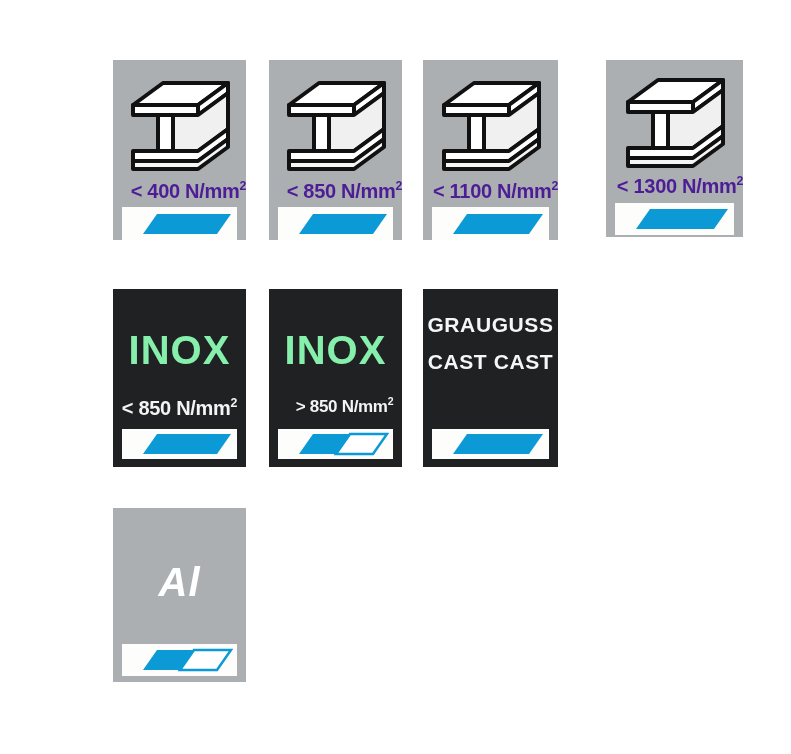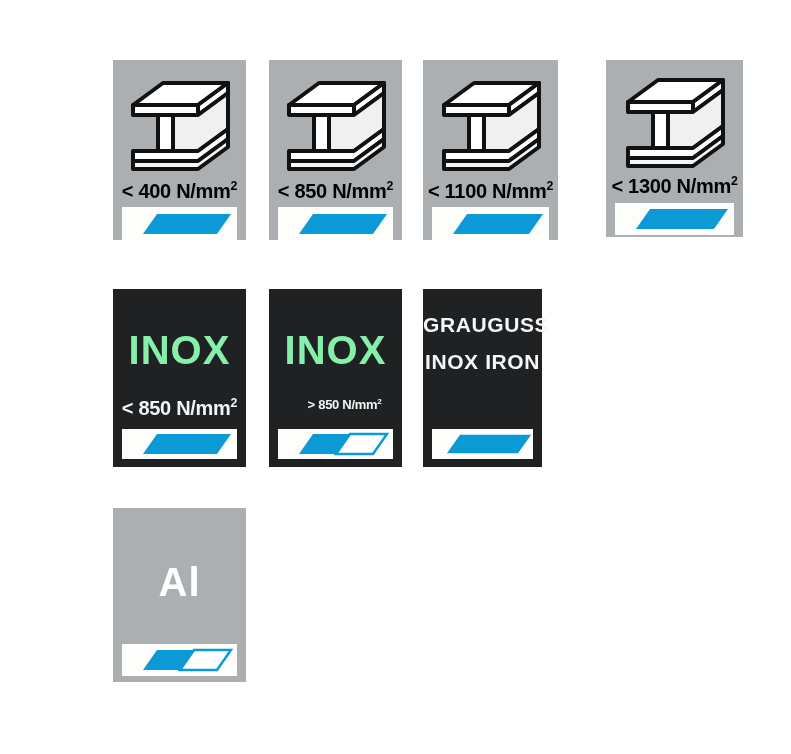--- a/index.html
+++ b/index.html
@@ -52,21 +52,21 @@
   .tile-label {
     position: absolute;
     left: 0;
     right: 0;
     text-align: center;
     font-family: "Liberation Sans", sans-serif;
     font-weight: bold;
     letter-spacing: -0.3px;
     white-space: nowrap;
   }
-  .tile.light .tile-label { color: #000000; }
+  .tile.light .tile-label { color: #4c1d95; text-align: right; }
   .tile.dark  .tile-label { color: #f2f4f5; }
 
   .tile-label .sup {
     font-size: 0.62em;
     vertical-align: super;
     line-height: 0;
   }
 
   
   .word-label {
@@ -214,43 +214,43 @@
     </div>
     <div class="strip" style="left:9px; right:9px; top:140px; height:30px;">
       <svg width="106" height="24" viewBox="0 0 106 24" aria-hidden="true">
         <polygon points="16,22 30,2 104,2 90,22" fill="#0b9ad6"></polygon>
       </svg>
     </div>
   </div>
 
   <div class="tile dark" style="left:269px; top:289px; width:133px; height:178px;">
     <div class="word-label" style="top:39px; font-size:40px;">INOX</div>
-    <div class="tile-label" style="top:108px; font-size:13px;margin-left:18px;">
+    <div class="tile-label" style="top:108px; font-size:17px;margin-left:18px;">
       <span>&gt; 850 N/mm</span><span class="sup">2</span>
     </div>
     <div class="strip" style="left:9px; right:9px; top:140px; height:30px;">
       <svg width="106" height="24" viewBox="0 0 106 24" aria-hidden="true">
         <polygon points="16,22 30,2 67,2 53,22" fill="#0b9ad6"></polygon>
         <polygon points="53,22 67,2 104,2 90,22" fill="#ffffff" stroke="#0b9ad6" stroke-width="2.5"></polygon>
       </svg>
     </div>
   </div>
 
-  <div class="tile dark" style="left:423px; top:289px; width:119px; height:178px;padding-left:36px;">
+  <div class="tile dark" style="left:423px; top:289px; width:135px; height:178px;padding-left:36px;">
     <div class="multi-label" style="top:24px; font-size:21px;">GRAUGUSS</div>
-    <div class="multi-label" style="top:61px; font-size:21px;">INOX IRON</div>
+    <div class="multi-label" style="top:61px; font-size:21px;">CAST CAST</div>
     <div class="strip" style="left:9px; right:9px; top:140px; height:30px;">
       <svg width="108" height="24" viewBox="0 0 108 24" aria-hidden="true">
         <polygon points="16,22 30,2 106,2 92,22" fill="#0b9ad6"></polygon>
       </svg>
     </div>
   </div>
 
   <div class="tile light" style="left:113px; top:508px; width:133px; height:174px;">
-    <div class="word-label" style="top:52px; font-size:40px;">Al</div>
+    <div class="word-label" style="top:52px; font-size:40px;font-style:italic;">Al</div>
     <div class="strip" style="left:9px; right:9px; top:136px; height:32px;">
       <svg width="106" height="24" viewBox="0 0 106 24" aria-hidden="true">
         <polygon points="16,22 30,2 67,2 53,22" fill="#0b9ad6"></polygon>
         <polygon points="53,22 67,2 104,2 90,22" fill="#ffffff" stroke="#0b9ad6" stroke-width="2.5"></polygon>
       </svg>
     </div>
   </div>
 
 </div>
 

